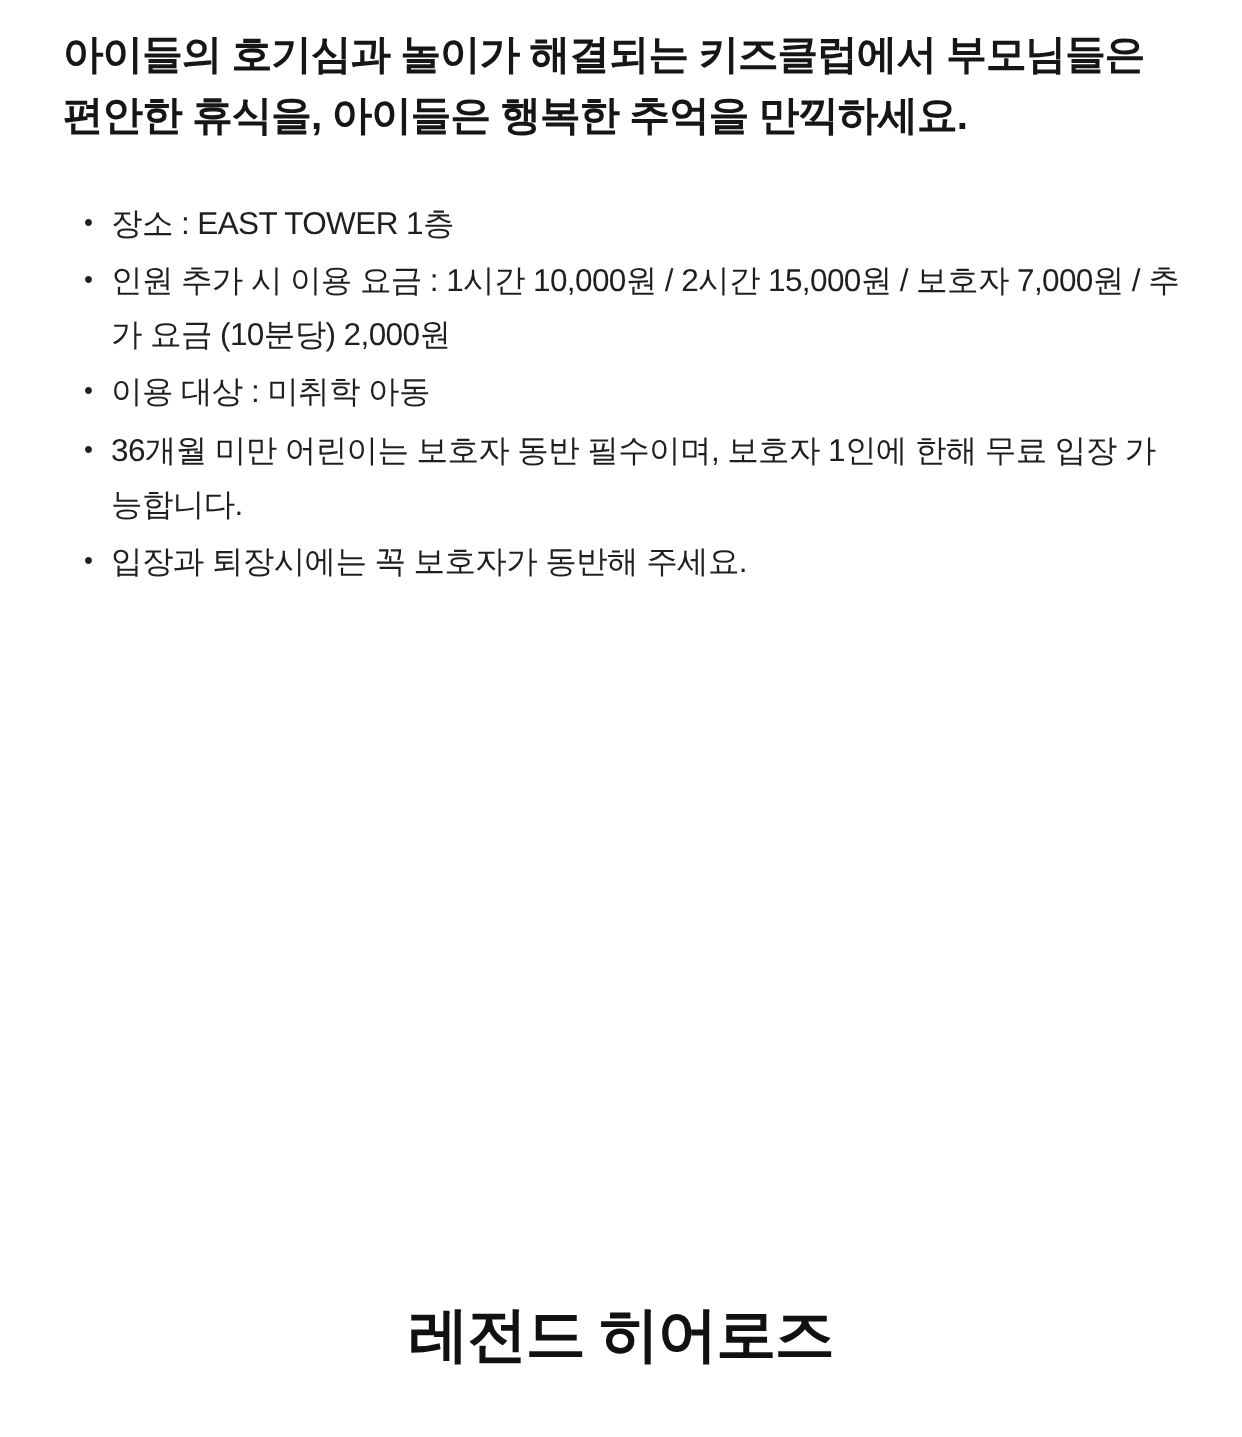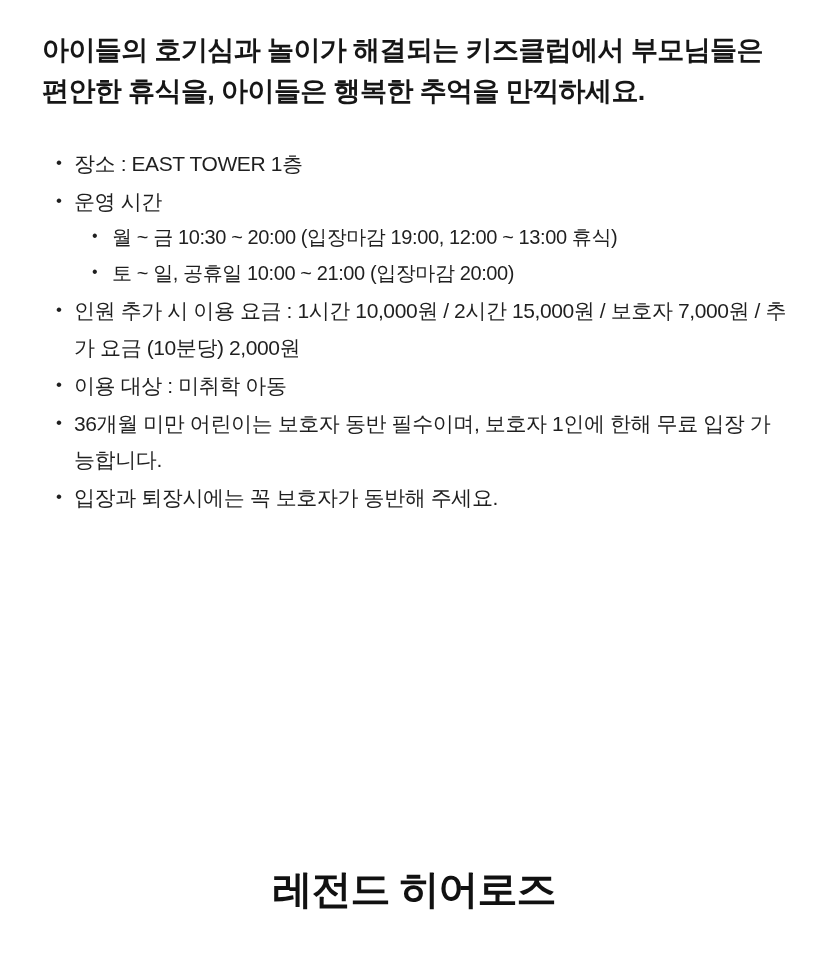--- a/index.html
+++ b/index.html
@@ -13,21 +13,21 @@
     font-family: "Liberation Sans", "DejaVu Sans", sans-serif;
     color: #1a1a1a;
     -webkit-font-smoothing: antialiased;
     overflow: hidden;
   }
   .page {
     position: relative;
     width: 828px;
     height: 958px;
     box-sizing: border-box;
-    padding: 30px 40px 0 42px;
+    padding: 16px 40px 0 42px;
   }
   .headline {
     font-size: 27px;
     line-height: 1.52;
     font-weight: 700;
     letter-spacing: -0.6px;
     color: #161616;
     margin: 0 0 34px 0;
     max-width: 740px;
   }
@@ -94,31 +94,20 @@
 <div class="page">
 
   <h1 class="headline">아이들의 호기심과 놀이가 해결되는 키즈클럽에서 부모님들은 편안한 휴식을, 아이들은 행복한 추억을 만끽하세요.</h1>
 
   <ul class="bullets">
 
     <li>
       <span>장소 : EAST TOWER 1층</span>
     </li>
 
-    <li>
-      <span>운영 시간</span>
-      <ul class="sub">
-        <li>
-          <span>월 ~ 금 10:30 ~ 20:00 (입장마감 19:00, 12:00 ~ 13:00 휴식)</span>
-        </li>
-        <li>
-          <span>토 ~ 일, 공휴일 10:00 ~ 21:00 (입장마감 20:00)</span>
-        </li>
-      </ul>
-    </li>
 
 
     <li>
       <span>인원 추가 시 이용 요금 : 1시간 10,000원 / 2시간 15,000원 / 보호자 7,000원 / 추가 요금 (10분당) 2,000원</span>
     </li>
 
     <li>
       <span>이용 대상 : 미취학 아동</span>
     </li>
 

